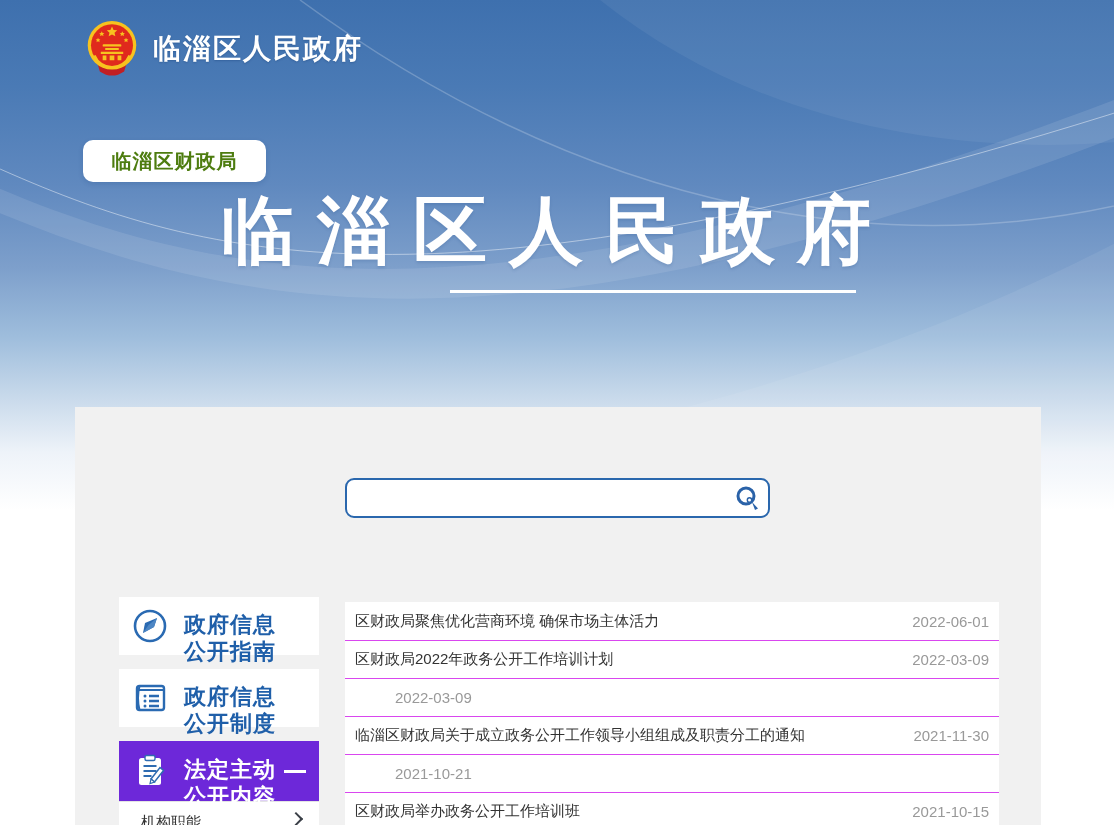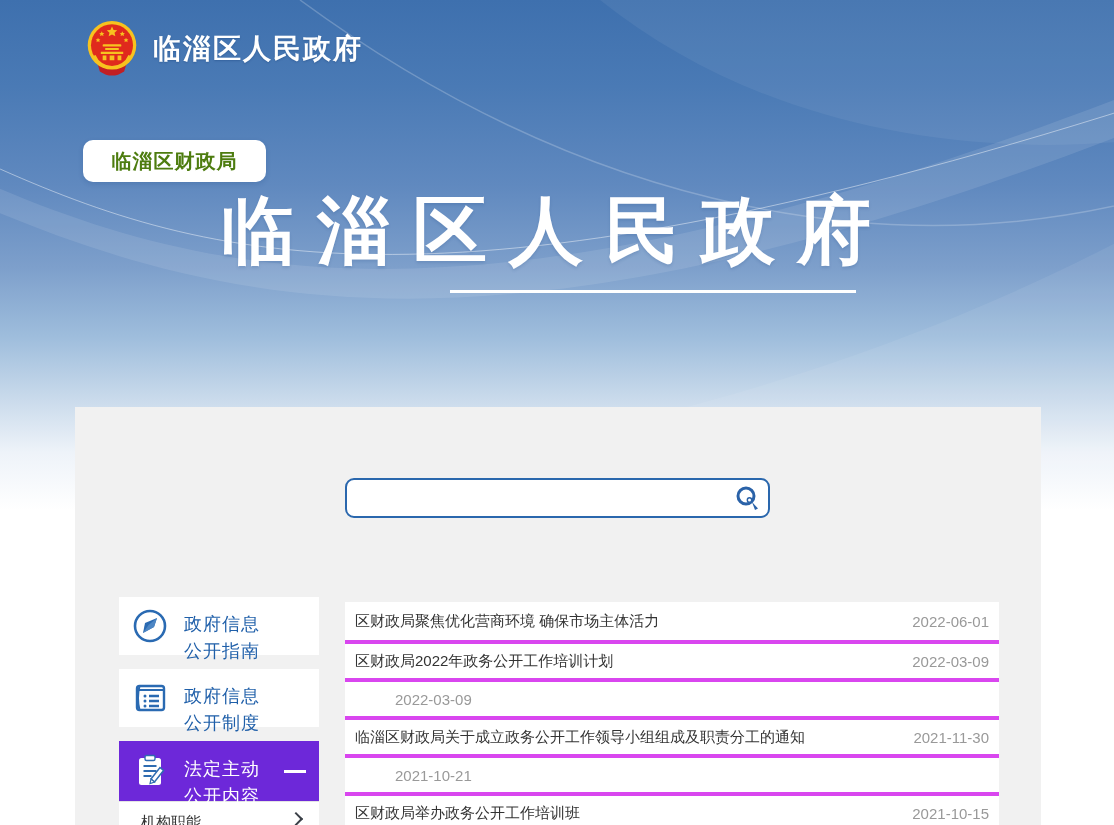--- a/index.html
+++ b/index.html
@@ -62,39 +62,39 @@
   }
 
   
   .sidebar{position:absolute;top:190px;left:44px;width:200px;}
   .side-item{
     height:58px;background:#ffffff;margin-bottom:14px;
     display:flex;align-items:center;box-sizing:border-box;
     padding-left:11px;color:#1f5fa9;cursor:pointer;position:relative;
   }
   .side-item .s-icon{width:40px;height:40px;flex:0 0 auto;}
-  .s-label{margin-left:14px;font-size:18px;font-weight:normal;line-height:27px;letter-spacing:1px;margin-top:24px;}
+  .s-label{margin-left:14px;font-size:22px;font-weight:bold;line-height:27px;letter-spacing:1px;margin-top:24px;}
   .s-label span{display:block;white-space:nowrap;}
   .side-item.active{background:#6d28d9;color:#ffffff;margin-bottom:0;height:60px;}
   .minus{position:absolute;right:13px;top:29px;width:22px;height:3px;background:#ffffff;}
   .sub-item{
     height:40px;background:#ffffff;border-top:1px solid #e4e4e4;
     display:flex;align-items:center;justify-content:space-between;
     padding:0 16px 0 22px;color:#333333;font-size:15px;cursor:pointer;
   }
   .chev{
     width:8px;height:8px;border-top:2px solid #3a3f47;border-right:2px solid #3a3f47;
     transform:rotate(45deg);margin-right:2px;margin-top:-7px;
   }
 
   
   .news-list{position:absolute;top:195px;left:270px;width:654px;background:#ffffff;}
   .row{
     height:38px;display:flex;align-items:center;justify-content:space-between;
-    padding:0 10px;box-sizing:border-box;border-top:4px solid #d946ef;cursor:pointer;
+    padding:0 10px;box-sizing:border-box;border-top:1px solid #d946ef;cursor:pointer;
   }
   .row:first-child{border-top:none;}
   .row-title{
     font-size:15px;color:#333333;white-space:nowrap;overflow:hidden;
     text-overflow:ellipsis;cursor:pointer;text-align:center;
   }
   .row-date{font-size:15px;color:#999999;margin-left:40px;white-space:nowrap;}
 </style>
 </head>
 <body>

